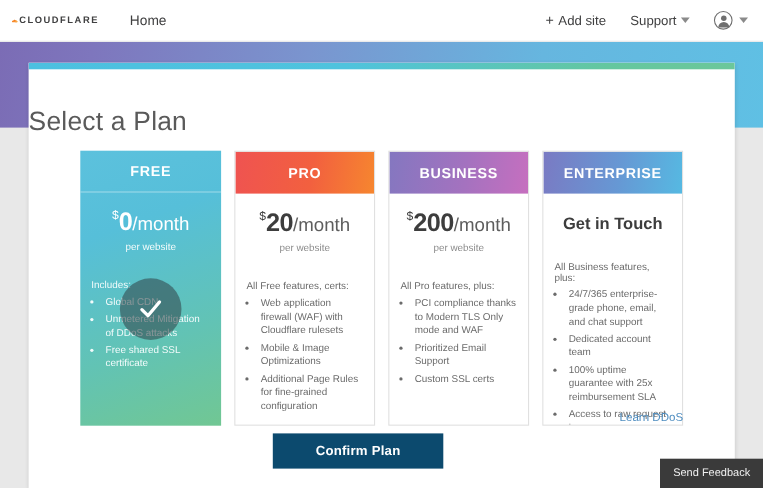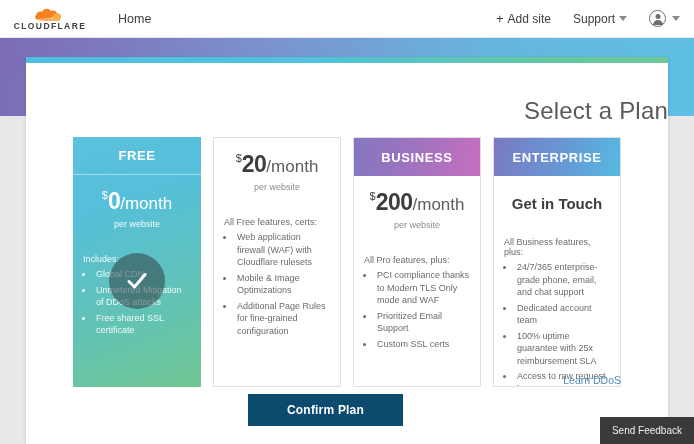--- a/index.html
+++ b/index.html
@@ -12,21 +12,21 @@
   #app { position: relative; width: 694px; height: 444px; }
 
   
   .topnav {
     position: absolute; top: 0; left: 0; width: 694px; height: 38px;
     background: #ffffff;
     display: flex; align-items: center;
     border-bottom: 1px solid #e6e6e6;
     z-index: 6;
   }
-  .brand { display: flex; flex-direction: column; align-items: center;
+  .brand { display: flex; flex-direction: row; align-items: center;
            margin-left: 10px; width: 80px; }
   .brand-cloud { width: 40px; height: 16px; margin-bottom: 0px; }
   .brand-word { font-size: 8.5px; font-weight: bold; letter-spacing: 1.4px;
                 color: #404041; line-height: 9px; }
   .nav-home { margin-left: 28px; font-size: 12.5px; color: #404041; }
   .nav-right { margin-left: auto; display: flex; align-items: center;
                margin-right: 14px; gap: 22px; }
   .nav-item { font-size: 12px; color: #404041; display: flex;
               align-items: center; gap: 4px; white-space: nowrap; }
   .plus { font-size: 13px; color: #404041; }
@@ -57,21 +57,21 @@
     box-shadow: 0 1px 4px rgba(0,0,0,0.14);
     z-index: 3;
     overflow: hidden;
   }
   .panel-stripe {
     position: absolute; top: 0; left: 0; width: 642px; height: 6px;
     background: linear-gradient(90deg, #4cc0e0 0%, #4fc3dd 45%, #64c79f 82%, #6cc79a 100%);
   }
 
   .page-title {
-    text-align: right; font-size: 24px; color: #5a5a5a;
+    text-align: left; font-size: 24px; color: #5a5a5a;
     font-weight: normal; margin-top: 40px; letter-spacing: .2px;
   }
 
   
   .cards {
     position: absolute; top: 80px; left: 47px;
     display: flex; gap: 12px;
   }
   .card {
     width: 128px; height: 250px;
@@ -204,20 +204,23 @@
           </ul>
           <div class="check-overlay">
             <svg width="26" height="26" viewBox="0 0 26 26">
               <path d="M5 13.5 L10.5 19 L21 6.5" fill="none" stroke="#ffffff" stroke-width="3" stroke-linecap="round" stroke-linejoin="round"></path>
             </svg>
           </div>
         </div>
       </div>
 
       <div class="card">
+        <div class="card-head head-pro">
+          <span>PRO</span>
+        </div>
         <div class="card-body">
           <div class="price">
             <span class="cur">$</span><span class="amt">20</span><span class="per">/month</span>
           </div>
           <div class="subprice">per website</div>
           <div class="incl">All Free features, certs:</div>
           <ul class="feats">
             <li>Web application firewall (WAF) with Cloudflare rulesets</li>
             <li>Mobile &amp; Image Optimizations</li>
             <li>Additional Page Rules for fine-grained configuration</li>

